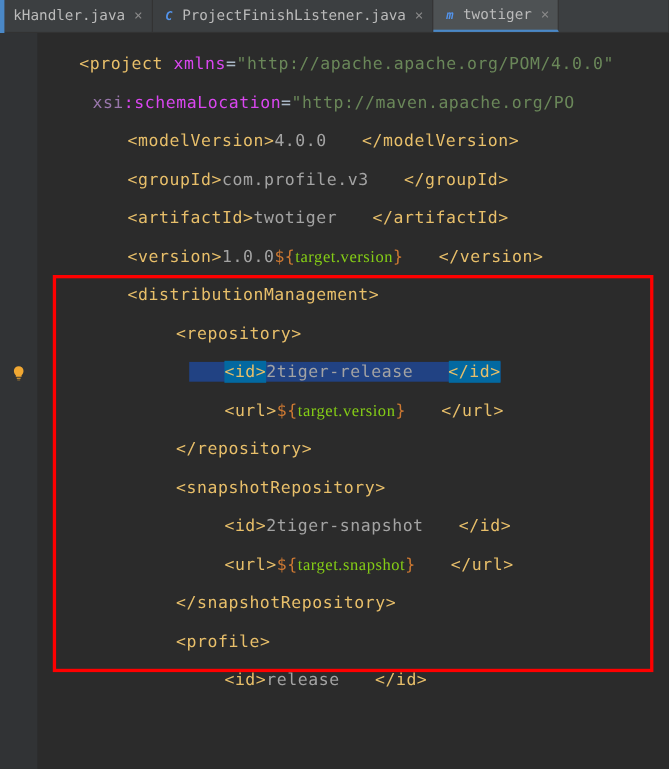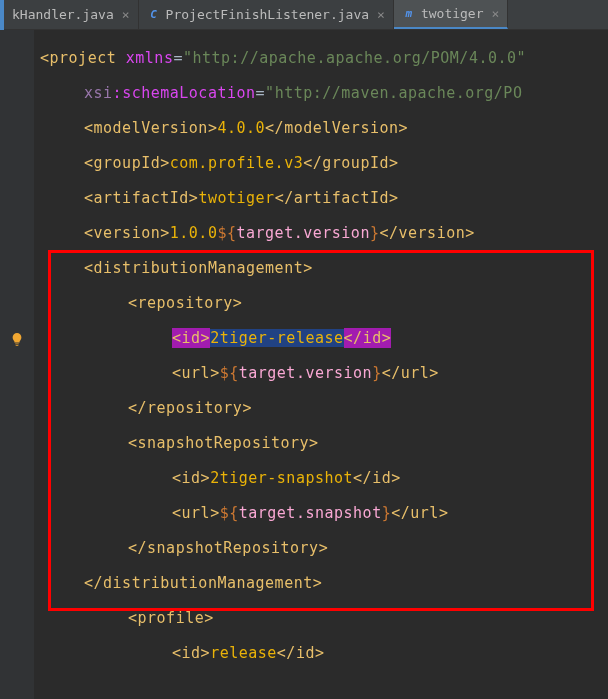--- a/index.html
+++ b/index.html
@@ -73,30 +73,30 @@
   color: #f0a732;
 }
 .code {
   padding: 11px 0 0 6px;
   line-height: 35px;
   letter-spacing: 0.5px;
   position: relative;
   white-space: nowrap;
 }
 .code-line { height: 35px; }
-.tag { color: #e8bf6a; }
+.tag { color: #e8bf6a; margin-left: 32px; }
 .attr { color: #d946ef; }
 .attr-ns { color: #9876aa; }
 .eq { color: #a9b7c6; }
 .str { color: #6a8759; }
-.txt { color: #eab308; }
-.var { color: #f9a8d4; }
+.txt { color: #a3a3a3; }
+.var { color: #84cc16; font-family: Liberation Serif, serif; }
 .var-brace { color: #cc7832; }
 .hl { background: #214283; }
-.hl-tag { background: #a21caf; padding: 1px 0; text-align: center; }
+.hl-tag { background: #0369a1; padding: 1px 0; text-align: center; }
 .red-box {
   position: absolute;
   border: 3px solid #ff0000;
   left: 14px;
   top: 220px;
   width: 546px;
   height: 361px;
   pointer-events: none;
 }
 .ind1 { padding-left: 44px; }
@@ -149,18 +149,17 @@
     <div class="code-line ind1"><span class="tag">&lt;<span>version</span>&gt;</span><span class="txt">1.0.0</span><span class="var-brace">${</span><span class="var">target.version</span><span class="var-brace">}</span><span class="tag">&lt;/<span>version</span>&gt;</span></div>
     <div class="code-line ind1"><span class="tag">&lt;<span>distributionManagement</span>&gt;</span></div>
     <div class="code-line ind2"><span class="tag">&lt;<span>repository</span>&gt;</span></div>
     <div class="code-line ind3"><span class="hl"><span class="tag hl-tag">&lt;<span>id</span>&gt;</span><span class="txt">2tiger-release</span><span class="tag hl-tag">&lt;/<span>id</span>&gt;</span></span></div>
     <div class="code-line ind3"><span class="tag">&lt;<span>url</span>&gt;</span><span class="var-brace">${</span><span class="var">target.version</span><span class="var-brace">}</span><span class="tag">&lt;/<span>url</span>&gt;</span></div>
     <div class="code-line ind2"><span class="tag">&lt;/<span>repository</span>&gt;</span></div>
     <div class="code-line ind2"><span class="tag">&lt;<span>snapshotRepository</span>&gt;</span></div>
     <div class="code-line ind3"><span class="tag">&lt;<span>id</span>&gt;</span><span class="txt">2tiger-snapshot</span><span class="tag">&lt;/<span>id</span>&gt;</span></div>
     <div class="code-line ind3"><span class="tag">&lt;<span>url</span>&gt;</span><span class="var-brace">${</span><span class="var">target.snapshot</span><span class="var-brace">}</span><span class="tag">&lt;/<span>url</span>&gt;</span></div>
     <div class="code-line ind2"><span class="tag">&lt;/<span>snapshotRepository</span>&gt;</span></div>
-    <div class="code-line ind1"><span class="tag">&lt;/<span>distributionManagement</span>&gt;</span></div>
     <div class="code-line ind2"><span class="tag">&lt;<span>profile</span>&gt;</span></div>
     <div class="code-line ind3"><span class="tag">&lt;<span>id</span>&gt;</span><span class="txt">release</span><span class="tag">&lt;/<span>id</span>&gt;</span></div>
     <div class="red-box"></div>
   </div>
 </div>
 
 </body></html>

